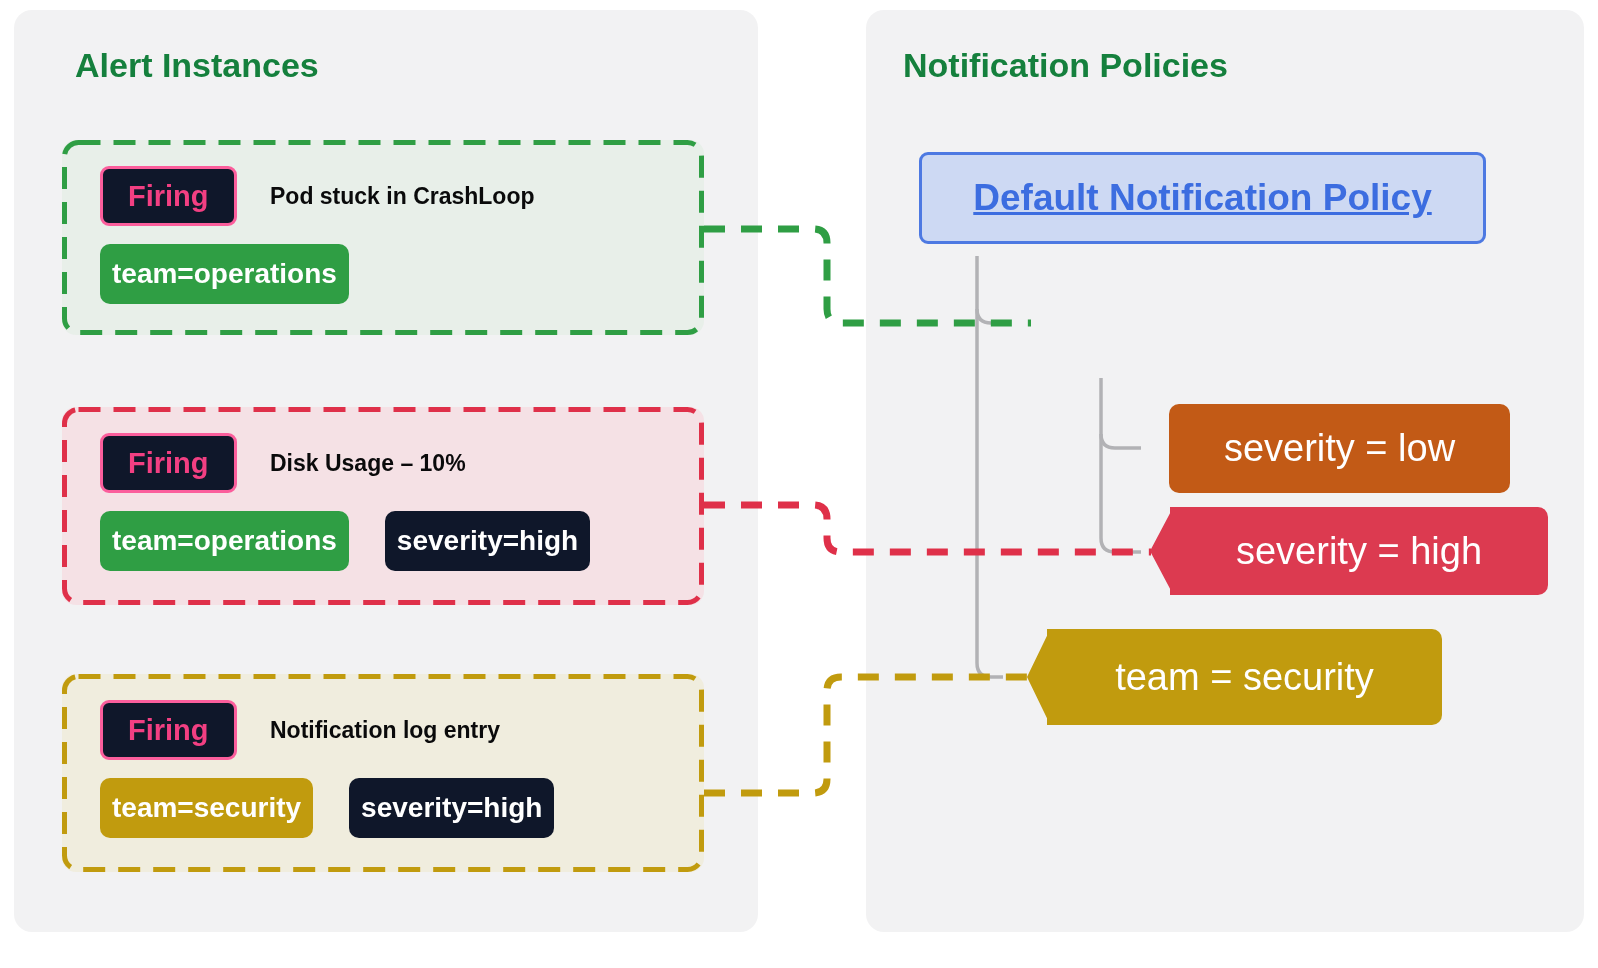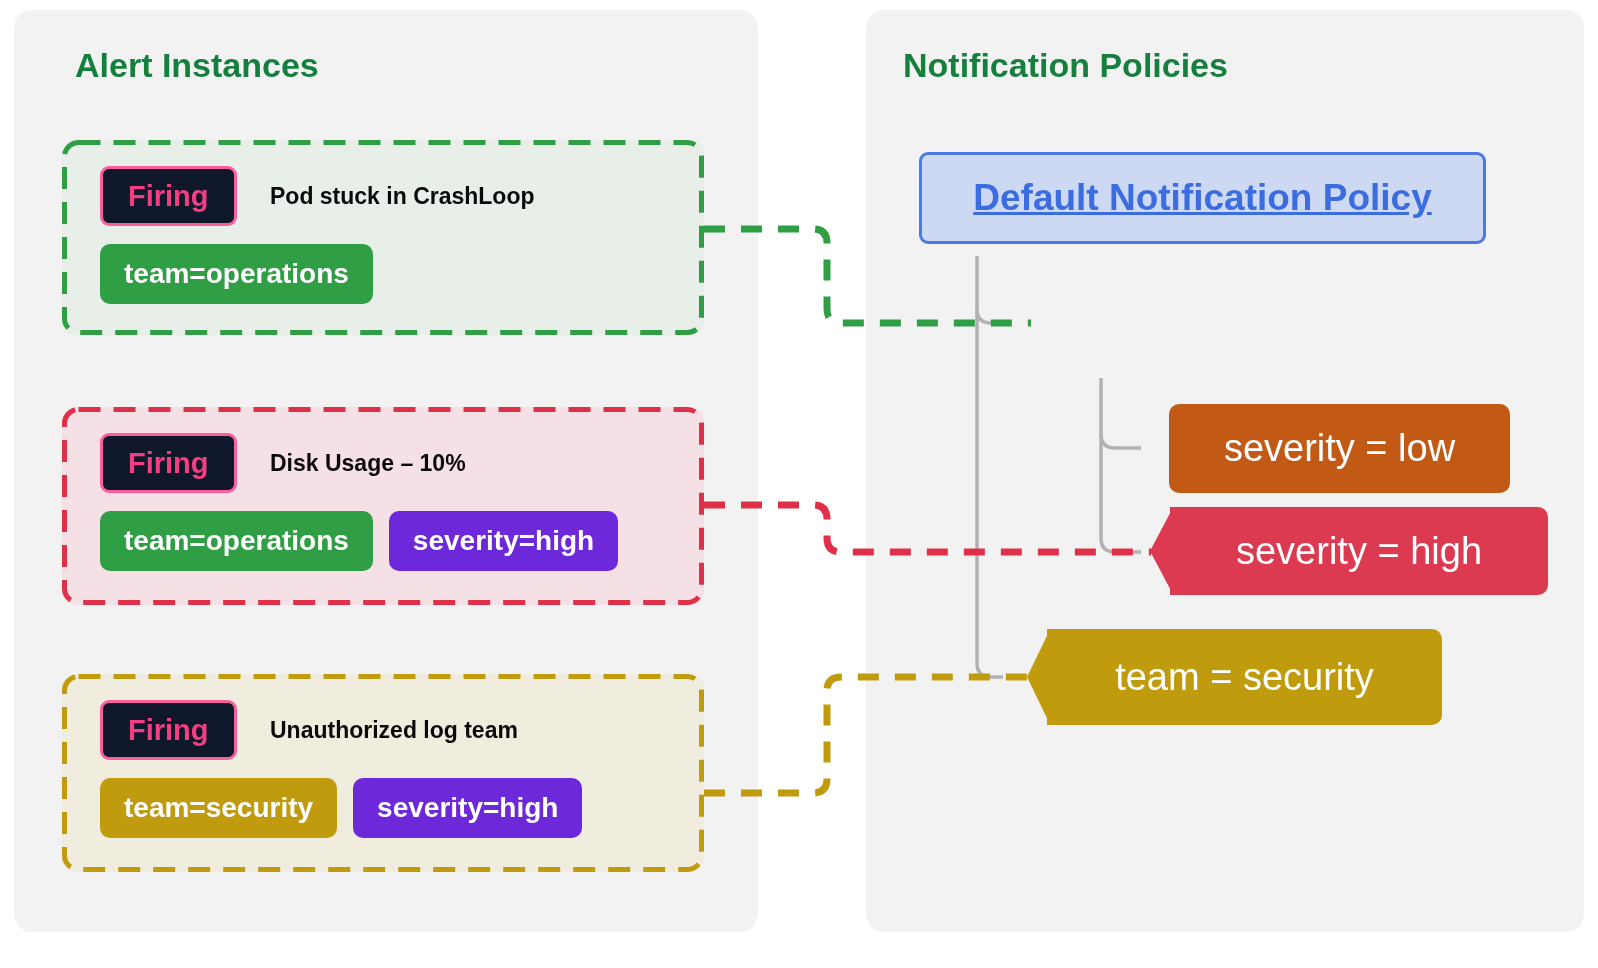--- a/index.html
+++ b/index.html
@@ -18,24 +18,24 @@
   #card-0{top:140px;height:195px;background:#e8efe9;}
   #card-1{top:407px;height:198px;background:#f5e1e5;}
   #card-2{top:674px;height:198px;background:#f0edde;}
 
   .badge{position:absolute;left:38px;top:26px;height:54px;padding:0 25px;
          display:flex;align-items:center;border:3px solid #fb5e9c;border-radius:9px;
          background:#0f172a;color:#f23f82;font-size:29px;font-weight:700;}
   .card-title{position:absolute;left:208px;top:26px;height:60px;display:flex;align-items:center;
          font-size:23px;font-weight:700;color:#0a0a0b;white-space:nowrap;}
   .pills{position:absolute;left:38px;top:104px;display:flex;gap:16px;}
-  .pill{height:60px;padding:0 24px;display:flex;align-items:center;border-radius:10px;
+  .pill{height:60px;padding:0 12px;display:flex;align-items:center;border-radius:10px;
         color:#ffffff;font-size:28px;font-weight:700;white-space:nowrap;}
   .pill.green{background:#2f9e44;}
-  .pill.red{background:#6d28d9;}
+  .pill.red{background:#0f172a;margin-left:20px;}
   .pill.gold{background:#c19b0e;}
 
   svg.overlay{position:absolute;left:0;top:0;width:1598px;height:968px;pointer-events:none;}
 
   #default-policy{position:absolute;left:919px;top:152px;width:561px;height:86px;
         background:#cdd9f3;border:3px solid #4d79e2;border-radius:9px;
         display:flex;align-items:center;justify-content:center;
         font-size:37px;font-weight:700;color:#3c6de0;white-space:nowrap;text-decoration:underline;}
 
   .node{position:absolute;display:flex;align-items:center;justify-content:center;
@@ -70,21 +70,21 @@
     <div class="badge">Firing</div>
     <div class="card-title">Disk Usage – 10%</div>
     <div class="pills">
       <div class="pill green">team=operations</div>
       <div class="pill red">severity=high</div>
     </div>
   </div>
 
   <div class="card" id="card-2">
     <div class="badge">Firing</div>
-    <div class="card-title">Unauthorized log team</div>
+    <div class="card-title">Notification log entry</div>
     <div class="pills">
       <div class="pill gold">team=security</div>
       <div class="pill red">severity=high</div>
     </div>
   </div>
 
   <svg class="overlay" viewBox="0 0 1598 968">
 
     <rect x="64.5" y="142.5" width="637" height="190" rx="14" fill="none" stroke="#2f9e44" stroke-width="5" stroke-dasharray="22 13"></rect>
     <rect x="64.5" y="409.5" width="637" height="193" rx="14" fill="none" stroke="#df3049" stroke-width="5" stroke-dasharray="22 13"></rect>

